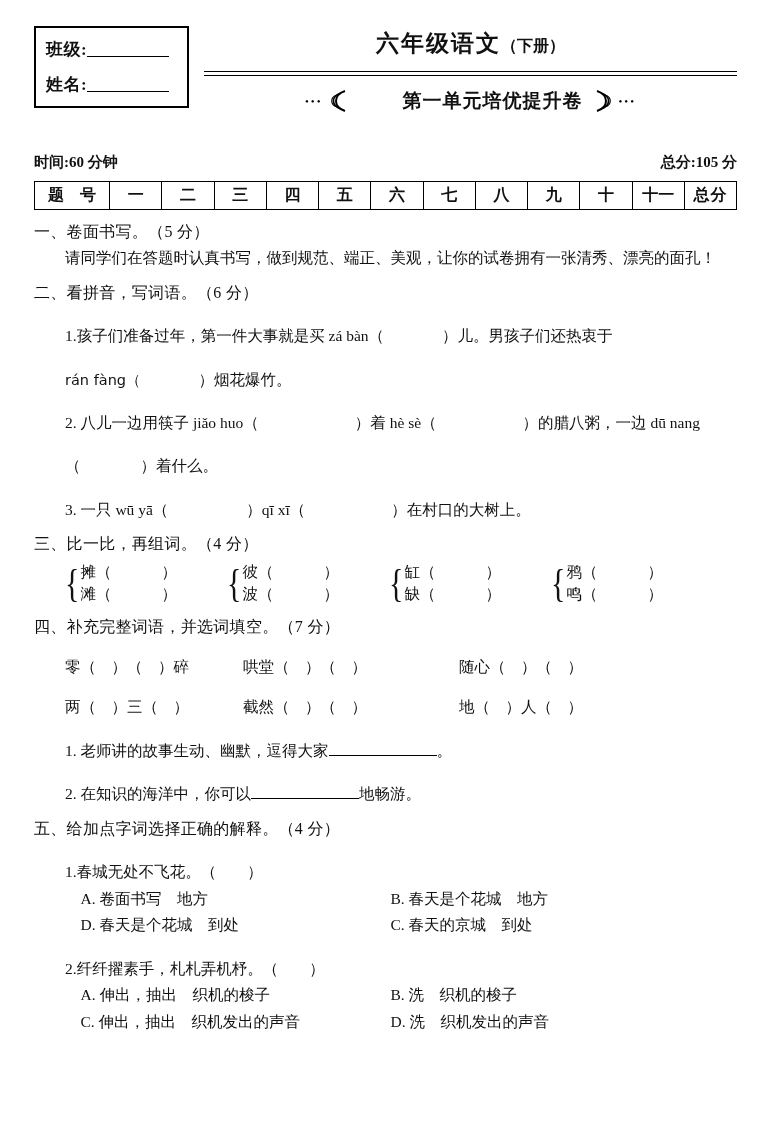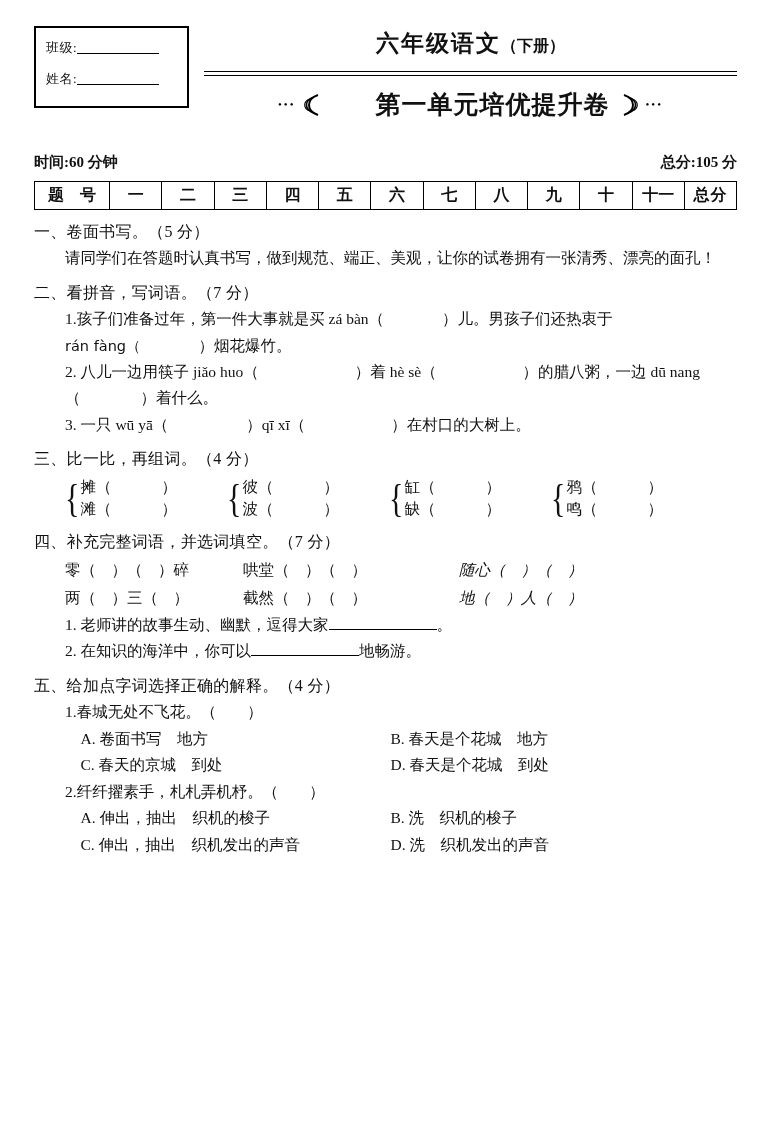--- a/index.html
+++ b/index.html
@@ -33,22 +33,22 @@
     position: absolute;
     left: 0;
     top: 0;
     width: 155px;
     height: 82px;
     border: 2px solid #000;
     box-sizing: border-box;
     padding: 10px 8px 0 10px;
   }
   .idrow {
-    font-size: 13px;
-    font-weight: normal;
+    font-size: 17px;
+    font-weight: bold;
     letter-spacing: 0.5px;
     margin-bottom: 12px;
     white-space: nowrap;
   }
   .idrow .line {
     display: inline-block;
     width: 82px;
     border-bottom: 1.5px solid #000;
     height: 15px;
     vertical-align: -2px;
@@ -85,21 +85,21 @@
     position: absolute;
     left: 170px;
     right: 0;
     top: 62px;
     display: flex;
     align-items: center;
     justify-content: center;
     gap: 12px;
   }
   .sub-title {
-    font-size: 25px;
+    font-size: 19px;
     font-weight: bold;
     letter-spacing: 1px;
     white-space: nowrap;
     margin-left: 44px;
   }
   .deco {
     display: flex;
     align-items: center;
     gap: 4px;
     color: #000;
@@ -154,21 +154,21 @@
     font-weight: normal;
     font-size: 16px;
     margin-top: 9px;
     letter-spacing: 0.3px;
   }
   .para {
     text-indent: 2em;
     margin-top: 2px;
   }
   .qline {
-    margin-top: 2px;
+    margin-top: 19px;
     text-indent: 2em;
   }
   .qline.cont { text-indent: 2em; }
   .blank-paren {
     display: inline-block;
     min-width: 58px;
   }
   .ul {
     display: inline-block;
     border-bottom: 1.2px solid #000;
@@ -202,31 +202,31 @@
     display: flex;
     flex-direction: column;
     line-height: 1.42;
     font-size: 15.5px;
   }
   .pw { white-space: nowrap; }
   .pw .gap { display: inline-block; width: 50px; }
 
   
   .fourline {
-    margin-top: 4px;
+    margin-top: 16px;
     padding-left: 2em;
     display: flex;
     font-size: 15.5px;
   }
   .fourline .cell {
     white-space: nowrap;
   }
   .c1 { width: 150px; }
   .c2 { width: 216px; padding-left: 28px; }
-  .c3 { width: 180px; font-style: italic; }
+  .c3 { width: 180px; }
 
   
   .opts {
     display: flex;
     margin-top: 2px;
     padding-left: 3em;
   }
   .opts .o {
     width: 310px;
     white-space: nowrap;
@@ -298,21 +298,21 @@
       <td class="total">总分</td>
     </tr>
   </tbody>
     </table>
 
   <div class="content">
 
     <div class="sec-head">一、卷面书写。（5 分）</div>
     <div class="para">请同学们在答题时认真书写，做到规范、端正、美观，让你的试卷拥有一张清秀、漂亮的面孔！</div>
 
-    <div class="sec-head">二、看拼音，写词语。（7 分）</div>
+    <div class="sec-head">二、看拼音，写词语。（6 分）</div>
     <div class="qline">
       <span>1.孩子们准备过年，第一件大事就是买 zá bàn（</span><span class="blank-paren"></span><span>）儿。男孩子们还热衷于</span>
     </div>
     <div class="qline cont">
       <span class="pinyin">rán fàng（</span><span class="blank-paren"></span><span>）烟花爆竹。</span>
     </div>
     <div class="qline">
       <span>2. 八儿一边用筷子 jiǎo huo（</span><span class="blank-paren" style="min-width:96px"></span><span>）着 hè sè（</span><span class="blank-paren" style="min-width:86px"></span><span>）的腊八粥，一边 dū nang</span>
     </div>
     <div class="qline cont">
@@ -374,22 +374,22 @@
 
     <div class="sec-head">五、给加点字词选择正确的解释。（4 分）</div>
     <div class="qline">
       <span>1.春城无处不飞花。（　　）</span>
     </div>
     <div class="opts">
       <span class="o">A. 卷面书写　地方</span>
       <span class="o">B. 春天是个花城　地方</span>
     </div>
     <div class="opts">
+      <span class="o">D. 春天是个花城　到处</span>
       <span class="o">C. 春天的京城　到处</span>
-      <span class="o">D. 春天是个花城　到处</span>
     </div>
     <div class="qline">
       <span>2.纤纤擢素手，札札弄机杼。（　　）</span>
     </div>
     <div class="opts">
       <span class="o">A. 伸出，抽出　织机的梭子</span>
       <span class="o">B. 洗　织机的梭子</span>
     </div>
     <div class="opts">
       <span class="o">C. 伸出，抽出　织机发出的声音</span>

